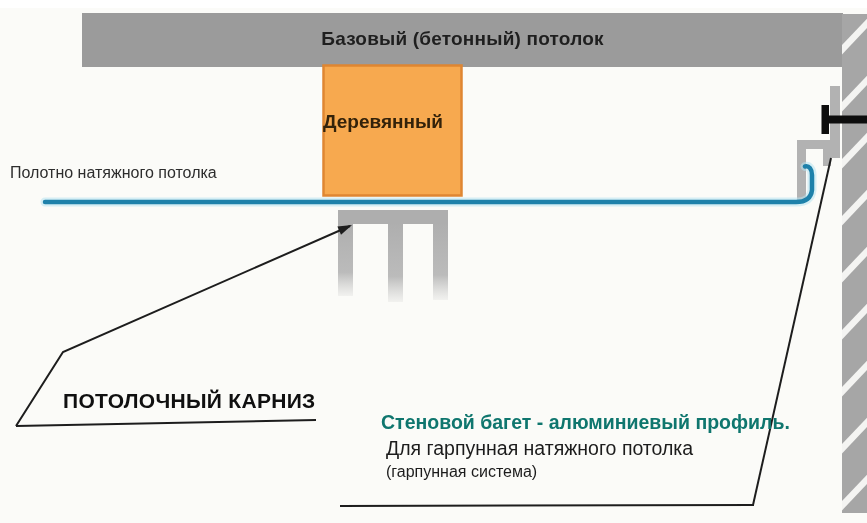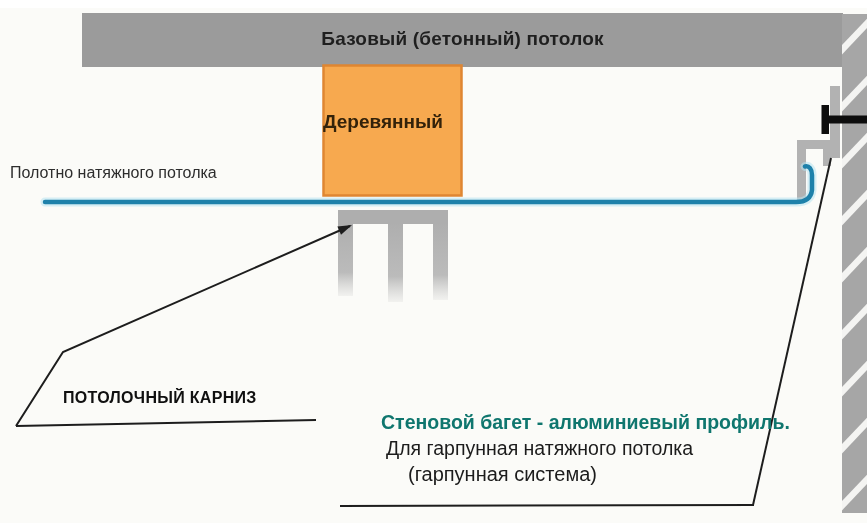--- a/index.html
+++ b/index.html
@@ -18,30 +18,30 @@
     font-size:19px;font-weight:bold;color:#1f1f1f;letter-spacing:.2px;
   }
   .lbl-beam{
     left:323px;top:99px;width:139px;text-align:left;
     font-size:19px;font-weight:600;color:#33220a;line-height:30px;
   }
   .lbl-canvas{
     left:10px;top:156px;font-size:16px;color:#2d2d2d;
   }
   .lbl-cornice{
-    left:63px;top:381px;font-size:16px;font-weight:bold;color:#101010;letter-spacing:.3px;
+    left:63px;top:381px;font-size:21px;font-weight:bold;color:#101010;letter-spacing:.3px;
   }
   .lbl-baguette-title{
     left:381px;top:403px;font-size:19.5px;font-weight:bold;color:#0f766e;
   }
   .lbl-baguette-l2{
     left:386px;top:429px;font-size:19.5px;color:#1c1c1c;
   }
   .lbl-baguette-l3{
-    left:408px;top:455px;font-size:20px;color:#1c1c1c;
+    left:386px;top:455px;font-size:16px;color:#1c1c1c;
   }
 </style>
 </head>
 <body>
 
 <div class="canvas">
 
   <svg class="scene" viewBox="0 0 867 523">
     <defs>
       <clipPath id="wallclip">

